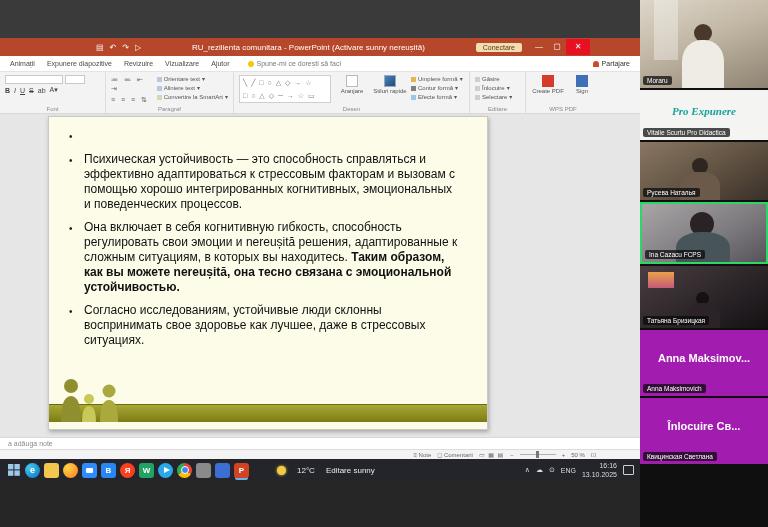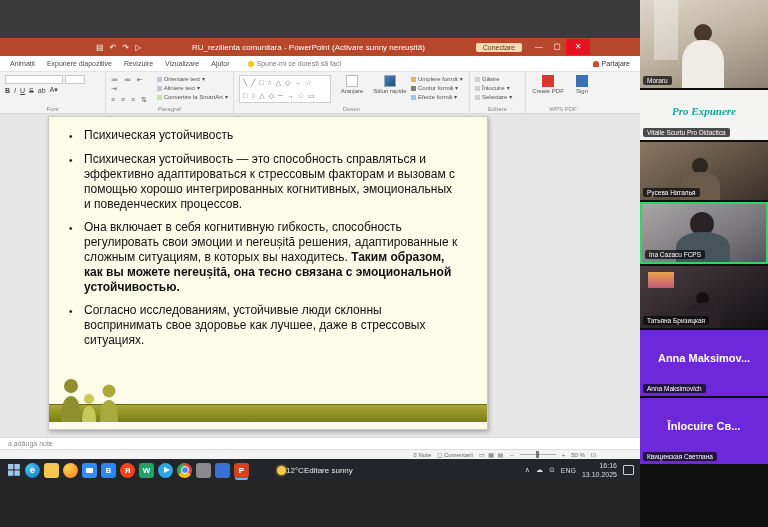--- a/index.html
+++ b/index.html
@@ -72,29 +72,29 @@
   .a-vk { background:#2787f5; }
   .a-yandex { background:#fc3f1d; border-radius:50%; }
   .a-wgreen { background:#21a366; }
   .a-telegram { background:#29a9eb; border-radius:50%; }
   .a-telegram::after { content:""; border-left:6px solid #fff; border-top:3px solid transparent; border-bottom:3px solid transparent; margin-left:2px; }
   .a-chrome { background:conic-gradient(#ea4335 0 33%, #fbbc05 0 66%, #34a853 0 100%); border-radius:50%; }
   .a-chrome::after { content:""; width:6px; height:6px; border-radius:50%; background:#4285f4; border:1px solid #fff; }
   .a-gray { background:#8a8a8a; }
   .a-blue { background:#3b6fd4; }
   .a-ppt { background:#d04423; box-shadow:0 3px 0 -1px #6cb2e8; }
-  .weather { display:flex; align-items:center; gap:0; margin-left:24px; color:#eaeaea; font-size:8px; white-space:nowrap; }
+  .weather { display:flex; align-items:center; gap:11px; margin-left:24px; color:#eaeaea; font-size:8px; white-space:nowrap; }
   .sun { width:9px; height:9px; border-radius:50%; background:#f6c945; box-shadow:0 0 3px #f6c945; flex:none; }
   .tray { margin-left:auto; display:flex; align-items:center; gap:6px; color:#ddd; font-size:7px; }
   .clock { display:flex; flex-direction:column; align-items:flex-end; line-height:9px; font-size:7px; }
   .notif { width:11px; height:10px; border:1px solid #cfcfcf; border-radius:1px; }
 
   
   .sidebar { position:absolute; top:0; right:0; width:128px; height:527px; background:#0f0f0f; display:flex; flex-direction:column; gap:2px; overflow:hidden; }
-  .cell { position:relative; width:100%; flex:none; overflow:hidden; background:#6d28d9; }
+  .cell { position:relative; width:100%; flex:none; overflow:hidden; background:#a21caf; }
   .chip { position:absolute; left:3px; bottom:3px; background:rgba(8,8,8,.72); color:#fff; font-size:6.5px; padding:1px 4px; border-radius:2px; white-space:nowrap; max-width:120px; overflow:hidden; }
   .ph { position:absolute; border-radius:50%; }
   .pb { position:absolute; border-radius:45% 45% 0 0; }
   .c1 { height:88px; background:linear-gradient(160deg,#ddd6ca 0%,#c2b7a4 45%,#8e8272 100%); }
   .c1::before { content:""; position:absolute; left:14px; top:0; width:24px; height:60px; background:rgba(255,255,255,.34); }
   .c1 .ph { left:54px; top:24px; width:18px; height:18px; background:#4a382c; }
   .c1 .pb { left:42px; top:40px; width:42px; height:48px; background:#efece6; }
   .c2 { height:50px; background:#f4f4f2; }
   .logo-text { position:absolute; top:42%; left:50%; transform:translate(-50%,-50%); font-family:"Liberation Serif", serif; font-style:italic; font-weight:bold; font-size:11px; color:#18a09a; white-space:nowrap; }
   .c3 { height:58px; background:linear-gradient(150deg,#8a7763,#5c4e3e 60%,#39302a); }
@@ -225,21 +225,20 @@
           </div>
           <div class="glabel">WPS PDF</div>
         </div>
       </div>
 
       <div class="slide-area">
         <div class="slide">
           <div class="slide-content">
             <div class="brow">
               <span class="bglyph">•</span>
-              <span class="btext">Психическая устойчивость</span>
             </div>
             <div class="brow">
               <span class="bglyph">•</span>
               <span class="btext">Психическая устойчивость — это способность справляться и эффективно адаптироваться к стрессовым факторам и вызовам с помощью хорошо интегрированных когнитивных, эмоциональных и поведенческих процессов.</span>
             </div>
             <div class="brow">
               <span class="bglyph">•</span>
               <span class="btext"><span>Она включает в себя когнитивную гибкость, способность регулировать свои эмоции и nereușită решения, адаптированные к сложным ситуациям, в которых вы находитесь. </span><b>Таким образом, как вы можете nereușită, она тесно связана с эмоциональной устойчивостью.</b></span>
             </div>
             <div class="brow">

